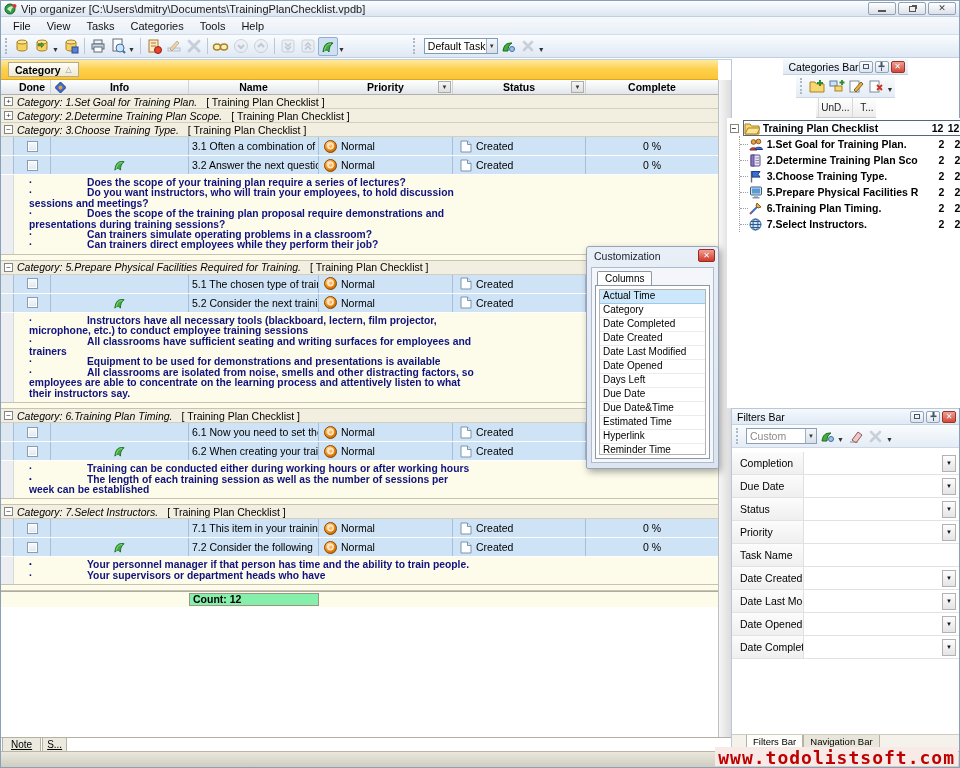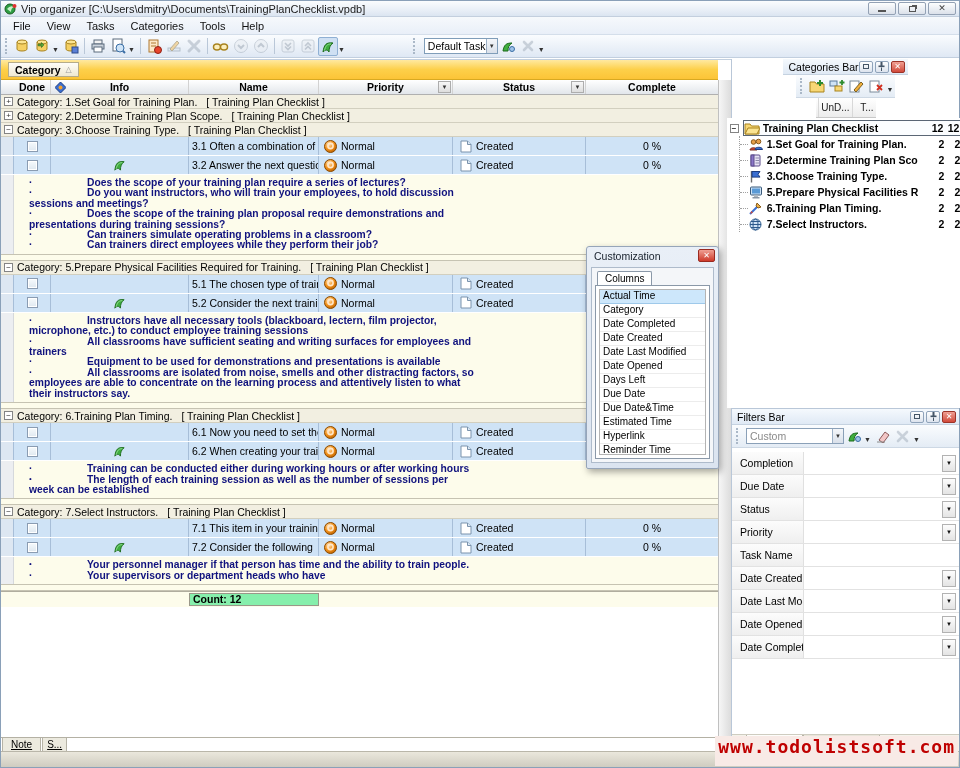--- a/index.html
+++ b/index.html
@@ -61,21 +61,21 @@
   .h-cmp  { width:132px; border-right:none; }
   .h-dd { position:absolute; right:1px; top:1px; width:13px; height:12px;
     background:linear-gradient(#f7f7f7,#dedede); border:1px solid #adadad; font-size:6px; color:#333;
     display:flex; align-items:center; justify-content:center; }
   .h-diamond { position:absolute; left:4px; top:2px; }
 
   .grp-row { width:717px; height:14px; background:#f2efe1; border-bottom:1px solid #d2cfbf;
     display:flex; align-items:center; font-size:10.5px; color:#000; }
   .expbox { width:9px; height:9px; border:1px solid #848484; background:#fff; margin:0 4px 0 3px;
     font-size:8px; line-height:7px; text-align:center; color:#333; flex:none; }
-  .grp-lab { white-space:nowrap; }
+  .grp-lab { white-space:nowrap;font-style:italic; }
   .grp-tag { margin-left:9px; white-space:nowrap; }
 
   .task-row { width:717px; height:18px; margin-bottom:1px; display:flex; background:#cfe3f6; font-size:10.5px; }
   .task-row > span { border-right:1px solid #a7bed8; height:100%; display:flex; align-items:center; overflow:hidden; }
   .c-ind { width:13px; background:#dde7f2; }
   .c-done { width:37px; justify-content:center; }
   .c-info { width:138px; justify-content:center; }
   .c-name { width:130px; padding-left:3px; white-space:nowrap; }
   .c-pri { width:134px; padding-left:5px; gap:4px; white-space:nowrap; }
   .c-stat { width:133px; padding-left:7px; gap:4px; white-space:nowrap; }
@@ -122,42 +122,42 @@
   .t-row { height:16px; display:flex; align-items:center; font-size:10.5px; font-weight:bold; }
   .t-root .root-sel { flex:1; display:flex; align-items:center; border:1px solid #5a6675; background:#fbfdff; height:16px; }
   .t-kids { margin-left:12px; border-left:1px dotted #a0a0a0; }
   .t-dash { width:8px; border-top:1px dotted #a0a0a0; flex:none; }
   .t-ico { width:16px; height:14px; display:flex; align-items:center; justify-content:center; margin-right:3px; flex:none; }
   .t-lab { flex:1; white-space:nowrap; overflow:hidden; }
   .t-und { width:26px; text-align:right; flex:none; }
   .t-tot { width:20px; text-align:right; padding-right:4px; flex:none; }
 
   #filters-panel { position:absolute; left:0; top:350px; right:0; bottom:0; display:flex; flex-direction:column; }
-  .f-combo { width:98px; height:16px; margin-left:3px; background:#fff; border:1px solid #8aa0b8; display:flex; align-items:center; }
+  .f-combo { width:71px; height:16px; margin-left:3px; background:#fff; border:1px solid #8aa0b8; display:flex; align-items:center; }
   .f-combo-text { flex:1; color:#8a8a8a; font-size:10.5px; padding-left:3px; }
   .f-rows { flex:1; background:#fff; padding-top:4px; }
   .f-row { height:23px; display:flex; align-items:center; border-bottom:1px solid #e2e2e2; }
   .f-lab { width:72px; height:100%; display:flex; align-items:center; padding-left:8px;
     background:linear-gradient(#fcfcfc,#efefef); border-right:1px solid #e0e0e0; font-size:10.5px; white-space:nowrap; overflow:hidden; }
   .f-val { flex:1; height:100%; background:#fff; }
   .f-dd { width:14px; height:17px; margin-right:3px; border:1px solid #b2b2b2;
     background:linear-gradient(#fdfdfd,#e4e4e4); font-size:6px; color:#111; display:flex; align-items:center; justify-content:center; }
   .f-tabs { height:17px; display:flex; align-items:flex-start; padding-left:14px; background:#f4f2ea; border-top:1px solid #cfccc0; }
   .f-tab { height:15px; padding:1px 6px 0 6px; font-size:9.5px; border:1px solid #b6b3a6; border-top:none;
     background:#e8e5da; border-radius:0 0 2px 2px; white-space:nowrap; }
   .f-tab.active { background:#fdfdfa; }
 
   
   #note-tabs { position:absolute; left:0; top:737px; height:15px; display:flex; padding-left:1px; }
   .n-tab { height:15px; padding:1px 8px 0 8px; font-size:10px; border:1px solid #b6b3a6; border-top:none;
     background:#eceadf; border-radius:0 0 2px 2px; margin-right:1px;text-decoration:underline; }
   .n-tab.small { padding:1px 4px 0 4px; }
   #bottom-strip { position:absolute; left:0; bottom:0; width:100%; height:16px;
     background:linear-gradient(#eae7dc,#cfccc0); border-top:1px solid #b9b6a9; }
-  .watermark { position:absolute; right:1px; bottom:1px; height:30px; padding:0 3px;
+  .watermark { position:absolute; right:1px; bottom:1px; height:19px; padding:0 3px;
     background:#f8eae6; color:#bf0000; font-family:"DejaVu Sans Mono","Liberation Mono",monospace;
     font-weight:bold; font-size:18px; letter-spacing:1px; line-height:21px; white-space:nowrap; }
 
   
   #customization { position:absolute; left:585px; top:245px; width:133px; height:223px;
     background:linear-gradient(#e9eff7,#dbe4f0); border:1px solid #96a5b9; border-radius:3px 3px 2px 2px;
     box-shadow:2px 3px 7px rgba(0,0,0,.35); z-index:50; }
   .dlg-title { height:17px; display:flex; align-items:center; padding:0 3px 0 7px; font-size:10.5px; color:#17202c; }
   .dlg-close { margin-left:auto; width:17px; height:13px; border:1px solid #9a2a20; border-radius:2px;
     background:linear-gradient(#ef9f93,#ce3a2b); color:#fff; font-size:8px; font-weight:bold;

